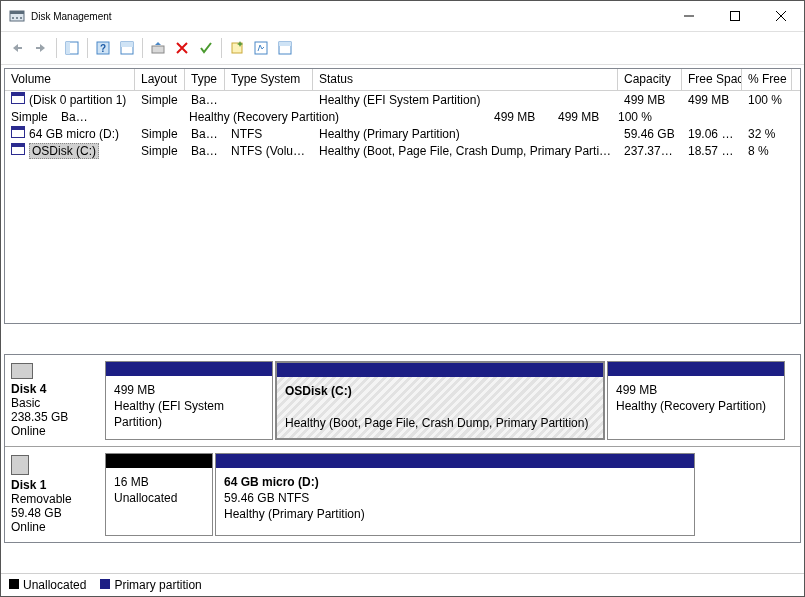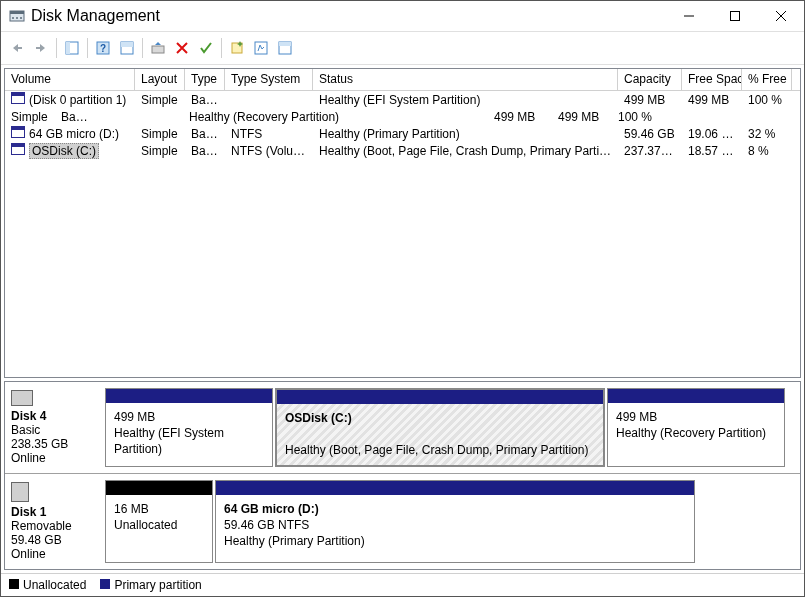--- a/index.html
+++ b/index.html
@@ -1,27 +1,27 @@
 <!DOCTYPE html>
 <html><head>
 <meta charset="utf-8">
 <style>
   html, body { margin:0; padding:0; font-family:"Segoe UI",Tahoma,sans-serif; font-size:12px; color:#000; background:#fff; }
   .window { width:805px; height:597px; border:1px solid #555; box-sizing:border-box; display:flex; flex-direction:column; background:#fff; }
   .titlebar { height:30px; display:flex; align-items:center; padding:0 0 0 8px; background:#fff; }
-  .titlebar .title { flex:1; font-size:16px; padding-left:6px; }
+  .titlebar .title { flex:1; font-size:10px; padding-left:6px; }
   .titlebar .winbtn { width:46px; height:30px; display:flex; align-items:center; justify-content:center; }
   .titlebar .winbtn svg { width:10px; height:10px; }
   .app-icon { width:16px; height:16px; }
   .menubar { height:21px; display:flex; align-items:center; padding:0 4px; }
   .menubar .menu-item { padding:2px 8px; }
   .toolbar { height:28px; display:flex; align-items:center; padding:2px 4px; border-top:1px solid #e0e0e0; border-bottom:1px solid #e0e0e0; gap:0; }
   .toolbar .tbtn { width:24px; height:24px; display:flex; align-items:center; justify-content:center; }
   .toolbar .sep { width:1px; height:20px; background:#d0d0d0; margin:0 3px; }
-  .content { flex:1; display:flex; flex-direction:column; min-height:0; }
+  .content { flex:1; display:flex; flex-direction:column; min-height:0;gap:27px; }
   .volume-list { flex:1; border:1px solid #828790; margin:3px; overflow:hidden; display:flex; flex-direction:column; background:#fff; }
   .vl-header { display:flex; background:#fff; border-bottom:1px solid #d0d0d0; height:21px; }
   .vl-header .col { border-right:1px solid #d0d0d0; padding:3px 6px; box-sizing:border-box; font-weight:400; white-space:nowrap; overflow:hidden; }
   .vl-body { flex:1; overflow:auto; }
   .vl-row { display:flex; height:17px; align-items:center; }
   .vl-row .cell { padding:12px 6px; box-sizing:border-box; white-space:nowrap; overflow:hidden; text-overflow:ellipsis; }
   .vl-row.selected { }
   .vl-row.selected .cell.first > .vol-label { background:#d0d0d0; color:#000; padding:0 2px; border:1px dotted #888; border-radius:0; }
   .vol-icon { display:inline-block; width:12px; height:10px; background:#e0e0e0; border:1px solid #888; margin-right:4px; }
   .vol-icon.primary { background:#fff; border-color:#2b2b8f; box-shadow:inset 0 3px 0 #2b2b8f; }

